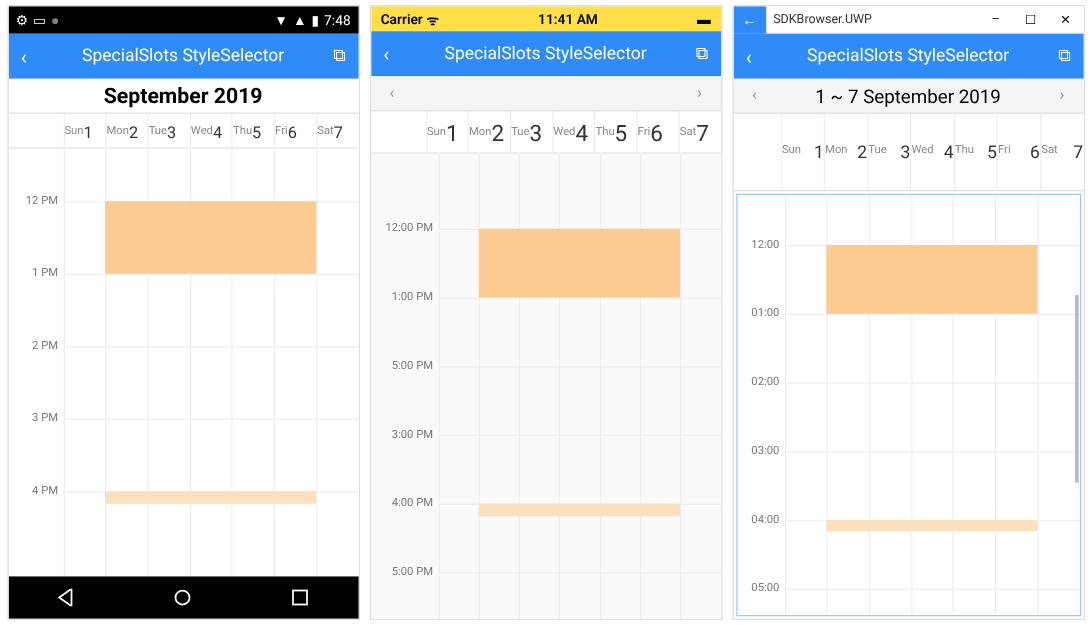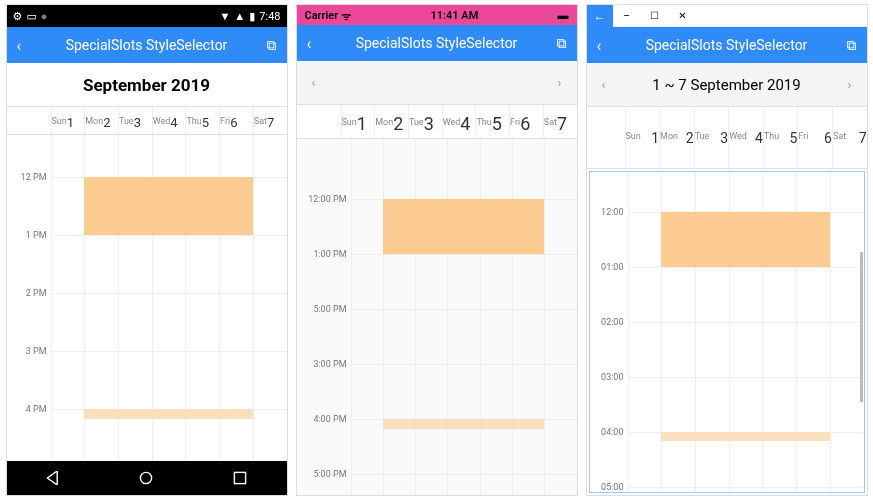--- a/index.html
+++ b/index.html
@@ -29,21 +29,21 @@
       display: flex;
       justify-content: space-between;
       align-items: center;
       padding: 0 6px;
       font-size: 11px;
     }
     .android-status .left, .android-status .right { display: flex; align-items: center; gap: 4px; }
     
     .ios-status {
       height: 20px;
-      background: #ec4899;
+      background: #fde047;
       color: #000;
       display: flex;
       align-items: center;
       padding: 0 8px;
       font-size: 11px;
       font-weight: 600;
     }
     .ios-status .center { flex: 1; text-align: center; }
     
     .uwp-title {
@@ -85,21 +85,21 @@
       font-size: 14px;
     }
     .appbar .back { width: 18px; font-size: 16px; }
     .appbar .title { flex: 1; text-align: center; }
     .appbar .action { width: 18px; font-size: 14px; text-align: right; }
     
     .cal-header {
       display: flex;
       align-items: center;
       justify-content: center;
-      height: 44px;
+      height: 28px;
       background: #f4f4f4;
       border-bottom: 1px solid #e0e0e0;
       font-size: 15px;
       position: relative;
     }
     .cal-header.android { background: #fff; font-weight: 700; font-size: 17px; }
     .cal-header .nav-l, .cal-header .nav-r {
       position: absolute;
       width: 26px;
       text-align: center;
@@ -358,20 +358,21 @@
       <div class="col-line" style="left:85.68%"></div>
       <div class="slot" style="left:14.28%; width:71.4%; top:60px; height:55px;"></div>
       <div class="slot thin" style="left:14.28%; width:71.4%; top:280px; height:10px;"></div>
     </div>
   </div>
 </div>
 
 <div class="device uwp">
   <div class="uwp-title">
     <div class="uwp-back">←</div>
+    <div class="uwp-title-text">SDKBrowser.UWP</div>
     <div class="uwp-win-controls">
       <div class="uwp-win-btn">–</div>
       <div class="uwp-win-btn">☐</div>
       <div class="uwp-win-btn">✕</div>
     </div>
   </div>
   <div class="appbar">
     <div class="back">‹</div>
     <div class="title">SpecialSlots StyleSelector</div>
     <div class="action">⧉</div>

